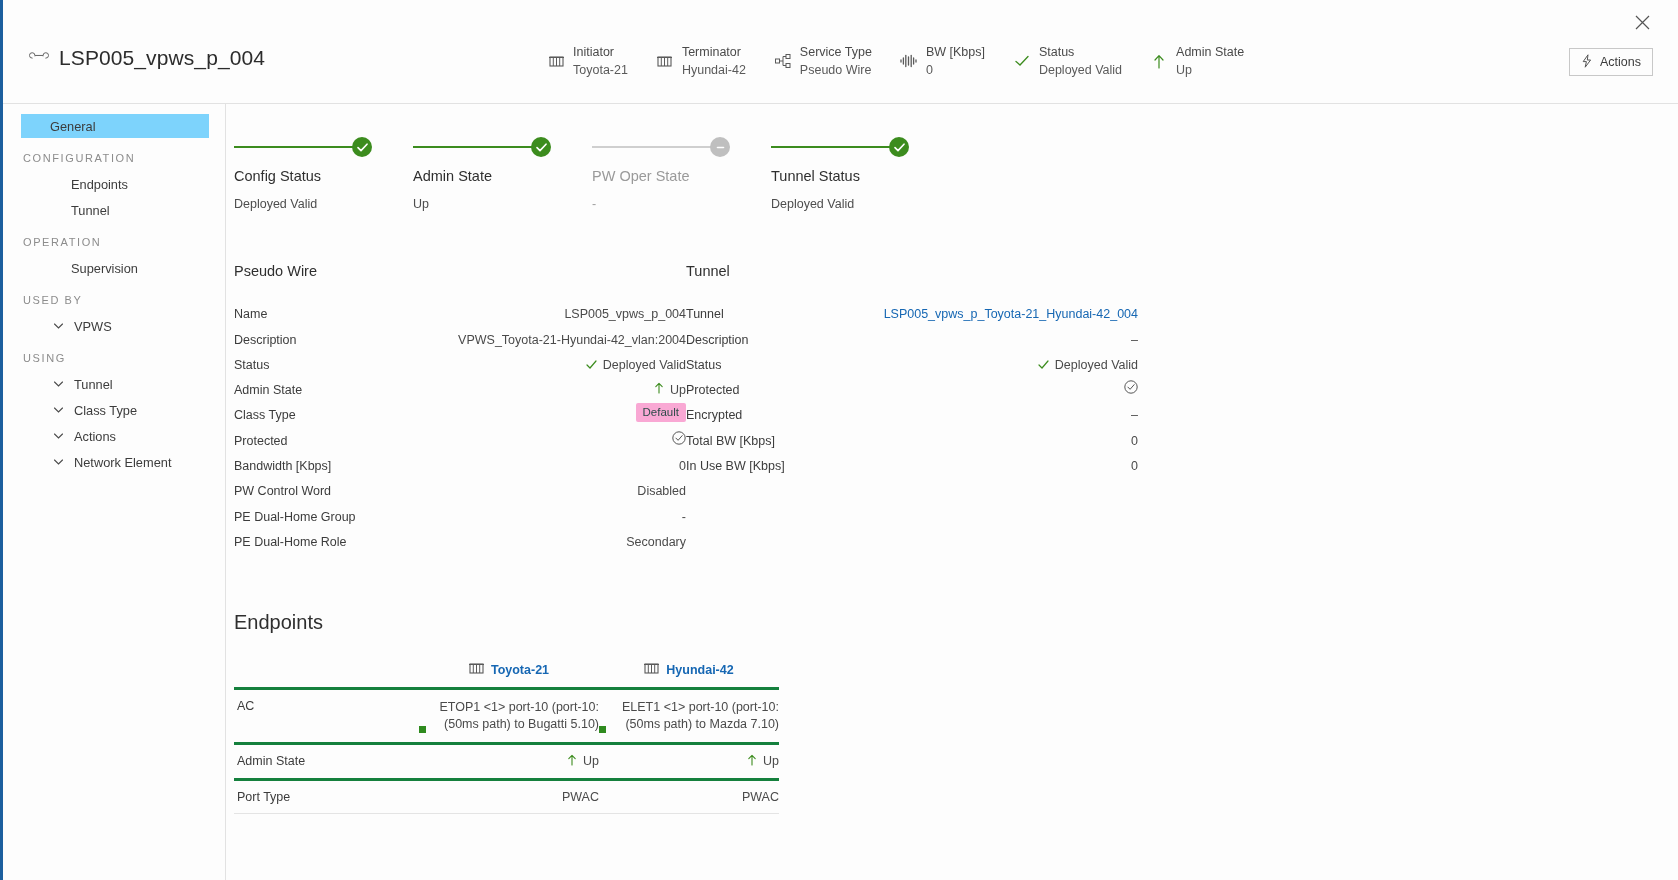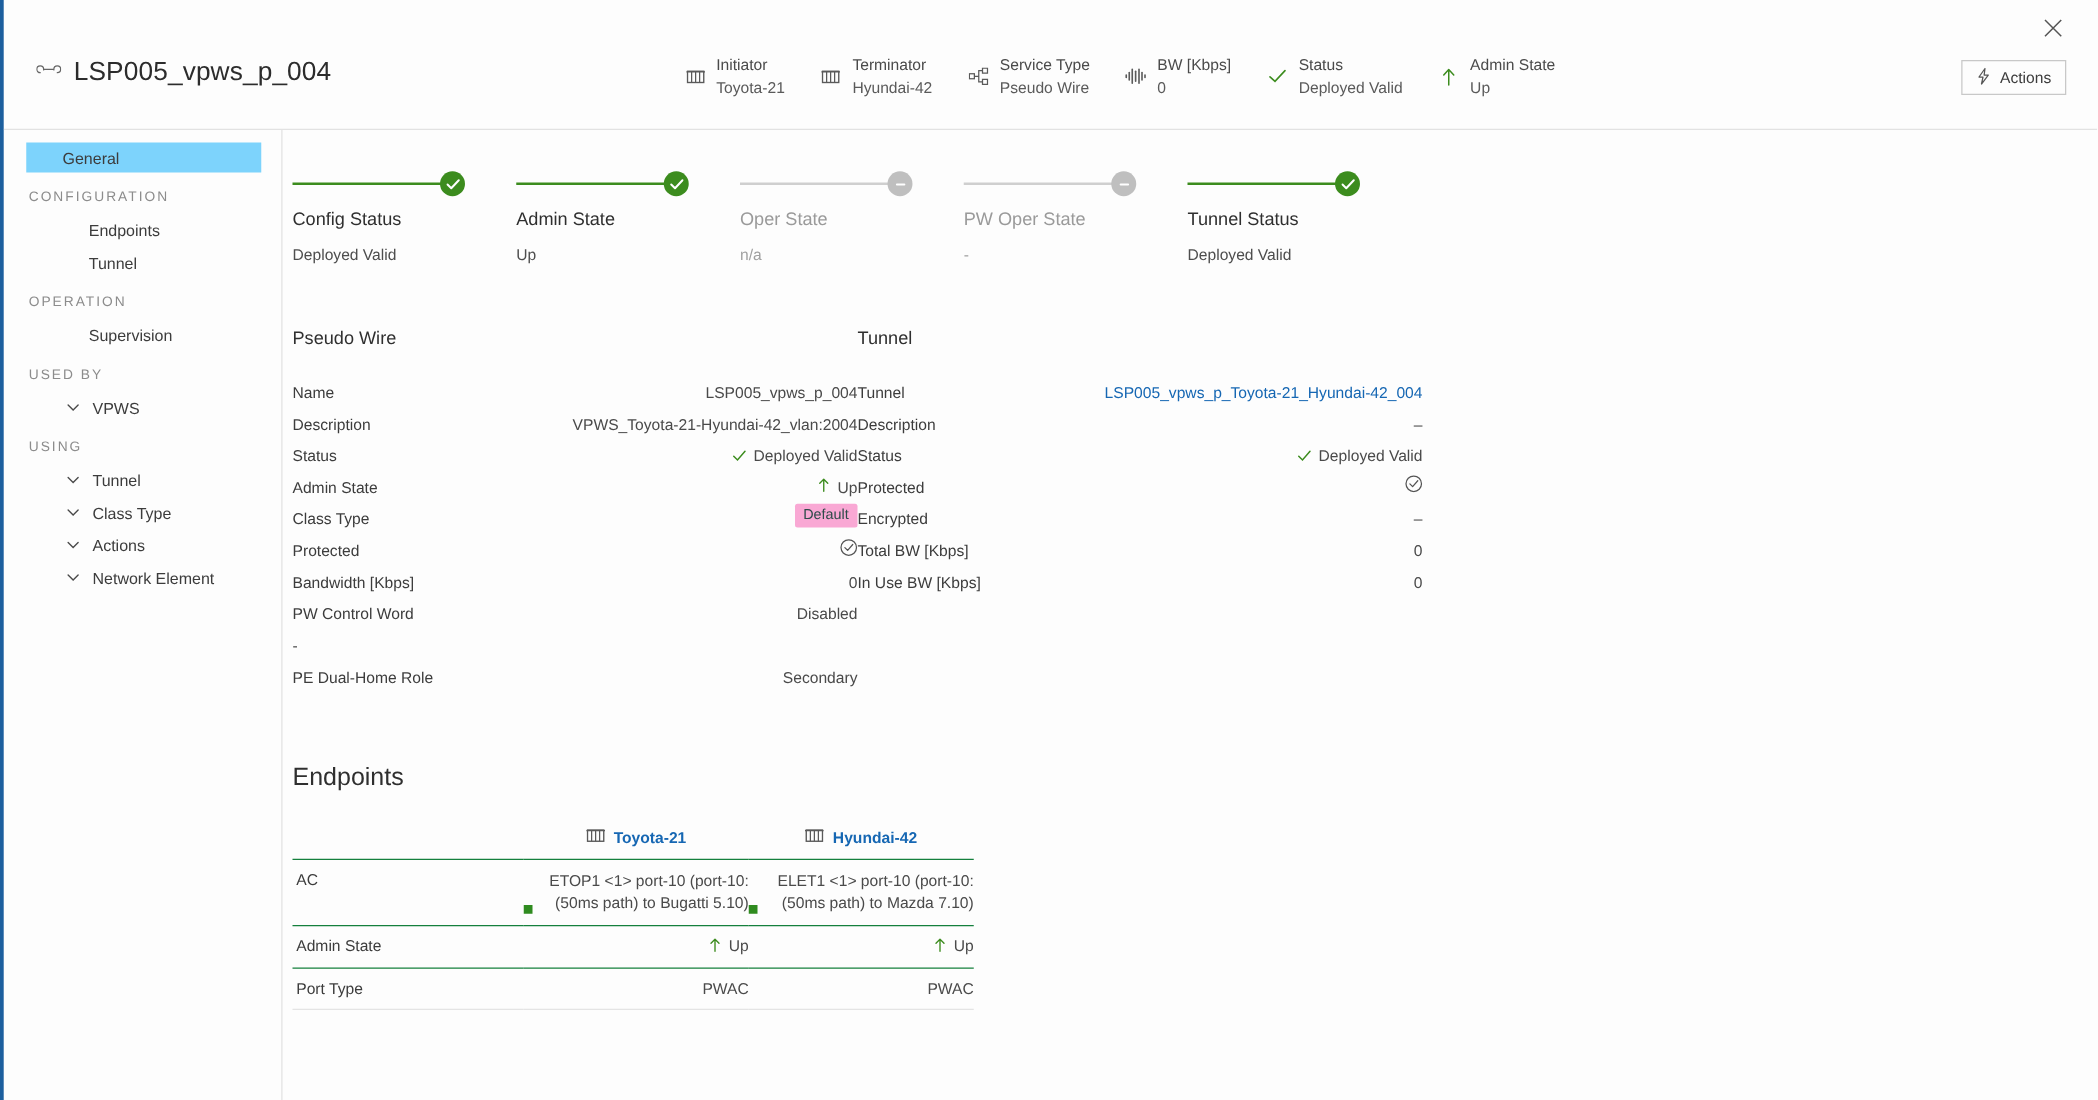--- a/index.html
+++ b/index.html
@@ -258,21 +258,21 @@
   }
   .ep-head th.blank { width: 185px; }
   .ep-head .node {
     display: flex; align-items: center; justify-content: center;
     gap: 7px;
     font-size: 12.5px;
     font-weight: bold;
     color: #1667b3;
     cursor: pointer;
   }
-  .ep-table tbody tr { border-top: 1px solid #15803d; }
+  .ep-table tbody tr { border-top: 3px solid #15803d; }
   .ep-table tbody tr:last-child { border-bottom: 1px solid #e4e4e4; }
   .ep-table td.lbl-cell {
     padding: 9px 0 9px 3px;
     color: #3c3c3c;
     width: 185px;
   }
   .ep-table td.val-cell {
     padding: 9px 0 9px 0;
     text-align: right;
     color: #4a4a4a;
@@ -521,42 +521,30 @@
             <div class="status-knob">
               <svg width="11" height="9" viewBox="0 0 11 9" aria-hidden="true">
                 <path d="M1 4.6 L4 7.6 L10 1.2" stroke="#fff" stroke-width="1.6" fill="none" stroke-linecap="round" stroke-linejoin="round"></path>
               </svg>
             </div>
           </div>
           <div class="status-name">Admin State</div>
           <div class="status-val">Up</div>
         </div>
 
+
         <div class="status-card">
           <div class="status-bar-wrap">
             <div class="status-line off"></div>
             <div class="status-knob off">
               <svg width="11" height="9" viewBox="0 0 11 9" aria-hidden="true">
                 <path d="M2.5 4.5 L8.5 4.5" stroke="#fff" stroke-width="1.6" fill="none" stroke-linecap="round"></path>
               </svg>
             </div>
           </div>
-          <div class="status-name muted">Oper State</div>
-          <div class="status-val muted">n/a</div>
-        </div>
-
-        <div class="status-card">
-          <div class="status-bar-wrap">
-            <div class="status-line off"></div>
-            <div class="status-knob off">
-              <svg width="11" height="9" viewBox="0 0 11 9" aria-hidden="true">
-                <path d="M2.5 4.5 L8.5 4.5" stroke="#fff" stroke-width="1.6" fill="none" stroke-linecap="round"></path>
-              </svg>
-            </div>
-          </div>
           <div class="status-name muted">PW Oper State</div>
           <div class="status-val muted">-</div>
         </div>
 
         <div class="status-card">
           <div class="status-bar-wrap">
             <div class="status-line"></div>
             <div class="status-knob">
               <svg width="11" height="9" viewBox="0 0 11 9" aria-hidden="true">
                 <path d="M1 4.6 L4 7.6 L10 1.2" stroke="#fff" stroke-width="1.6" fill="none" stroke-linecap="round" stroke-linejoin="round"></path>
@@ -633,20 +621,21 @@
               <span class="k">Bandwidth [Kbps]</span>
               <span class="v">0</span>
             </div>
 
             <div class="kv">
               <span class="k">PW Control Word</span>
               <span class="v">Disabled</span>
             </div>
 
             <div class="kv">
+              <span class="k">PE Dual-Home Group</span>
               <span class="v">-</span>
             </div>
 
             <div class="kv">
               <span class="k">PE Dual-Home Role</span>
               <span class="v">Secondary</span>
             </div>
           </div>
 
           <div class="col col-b">

